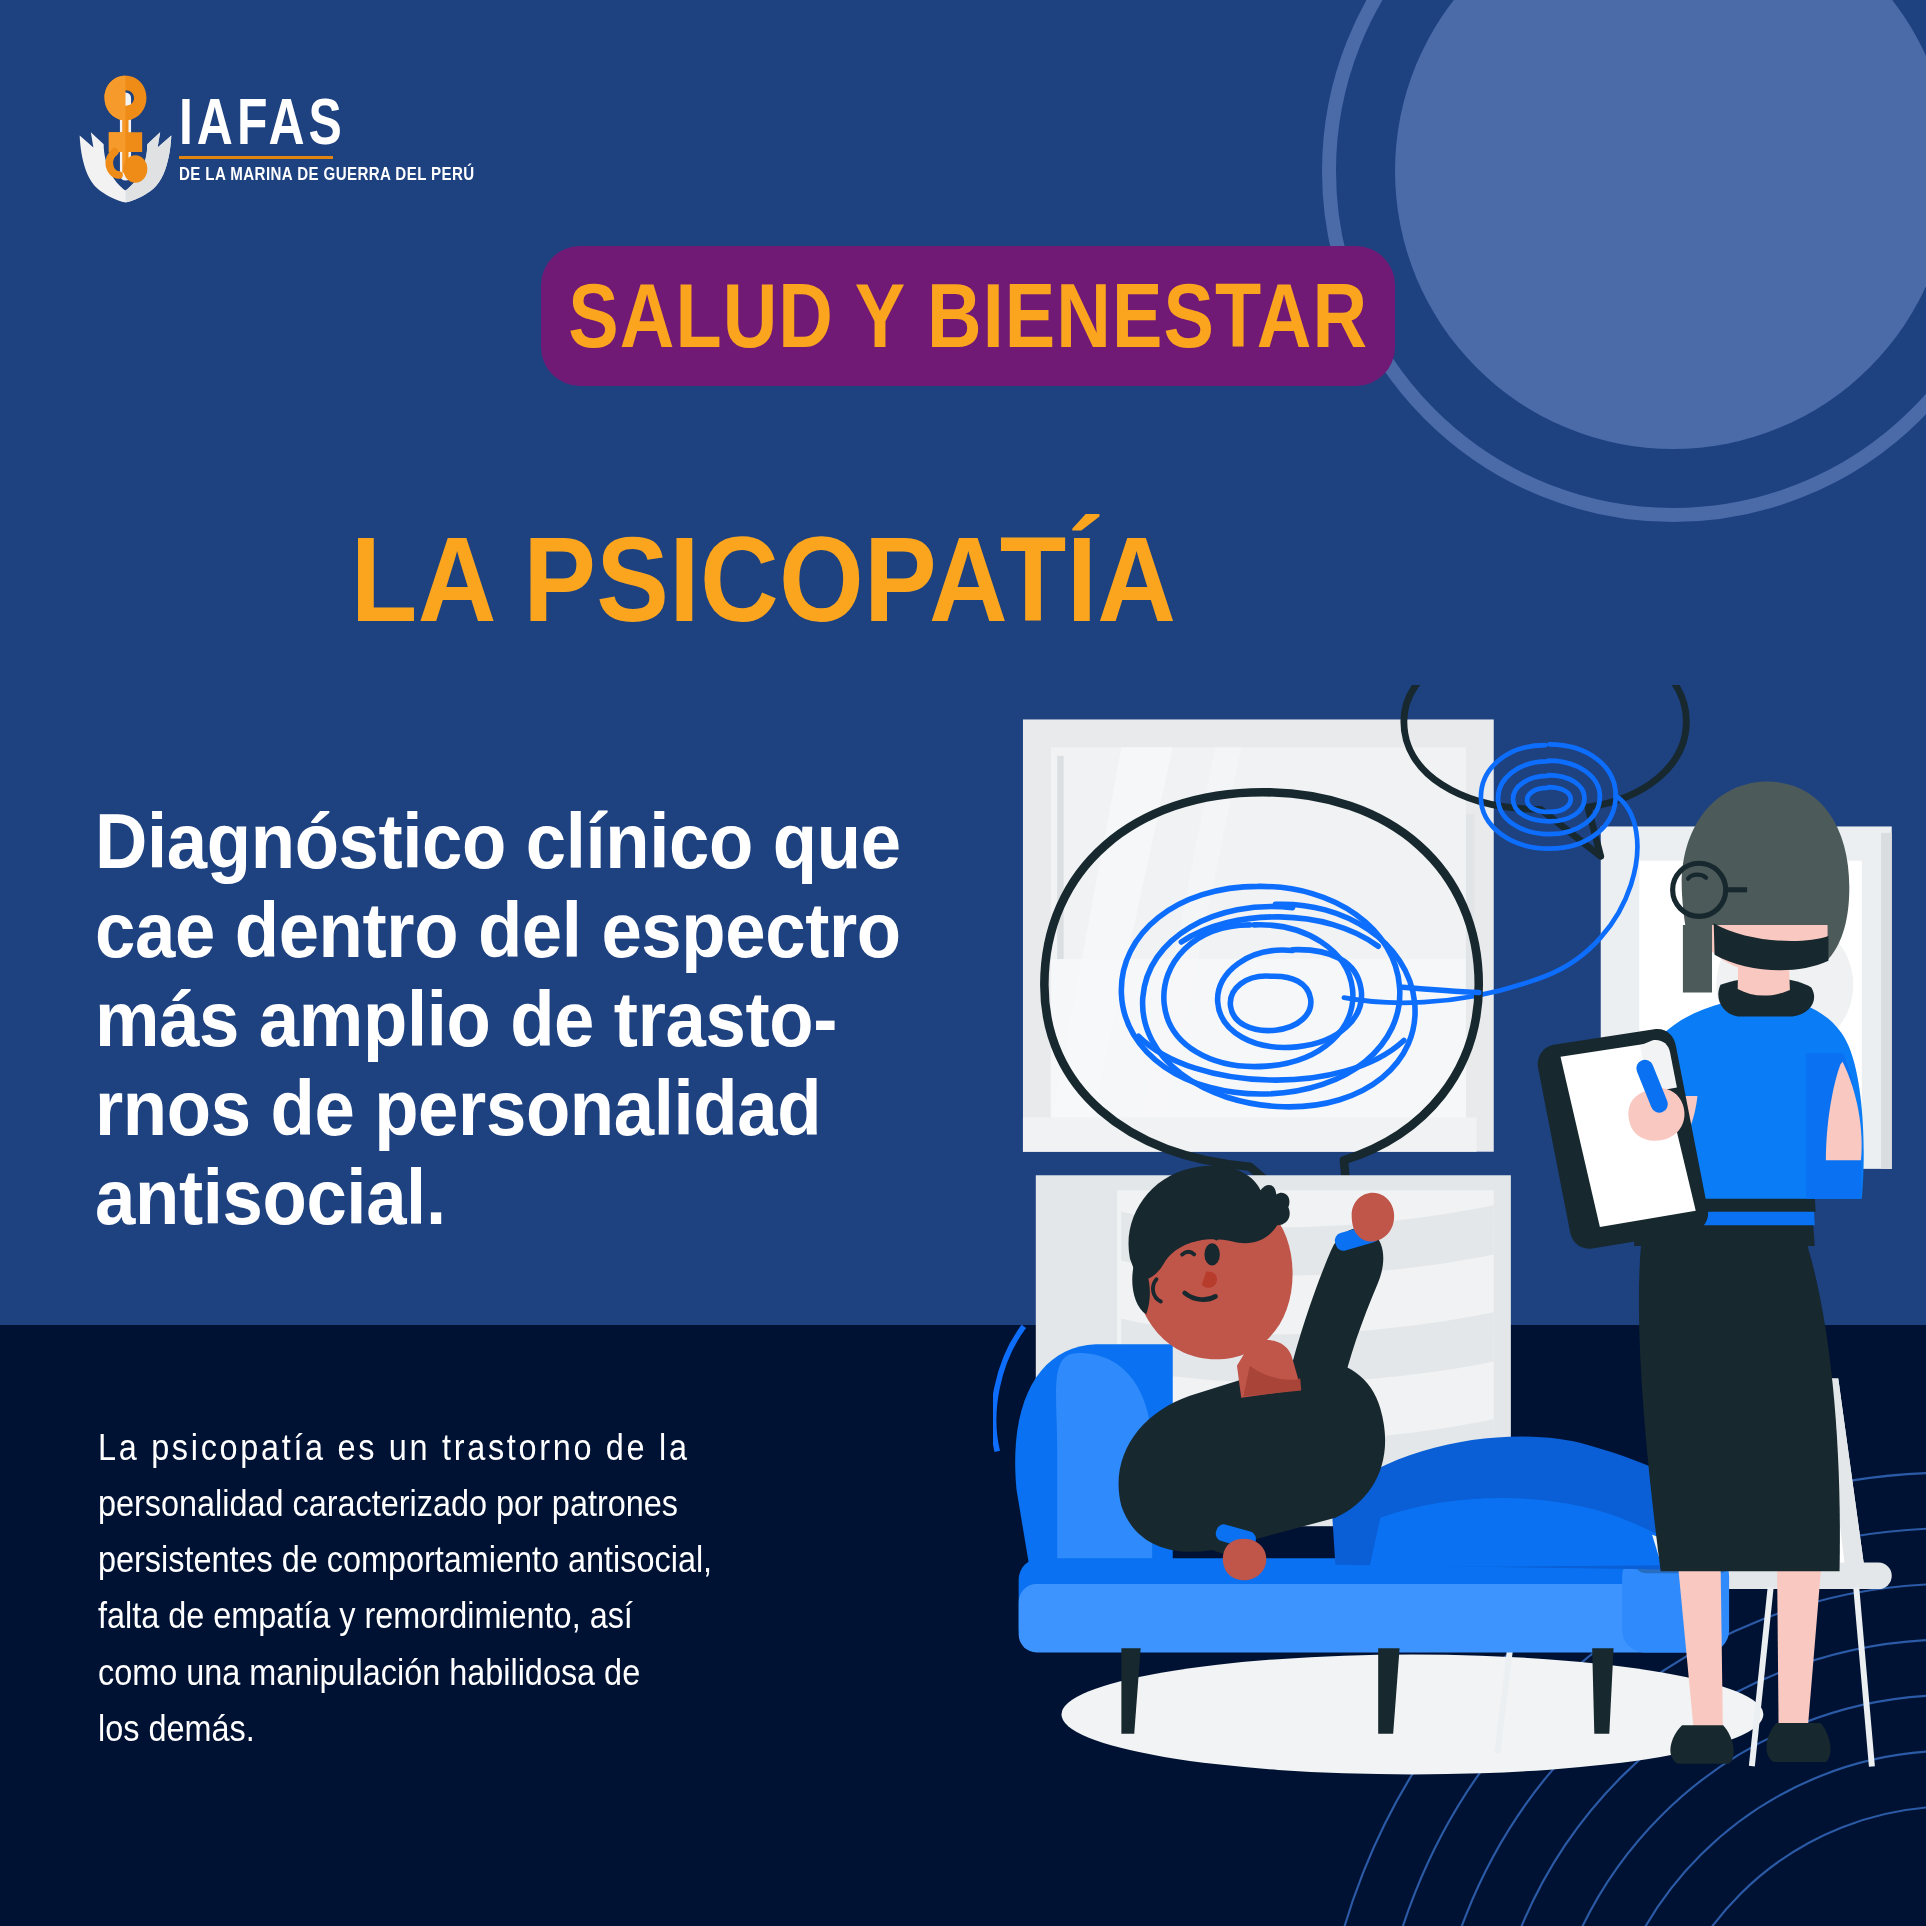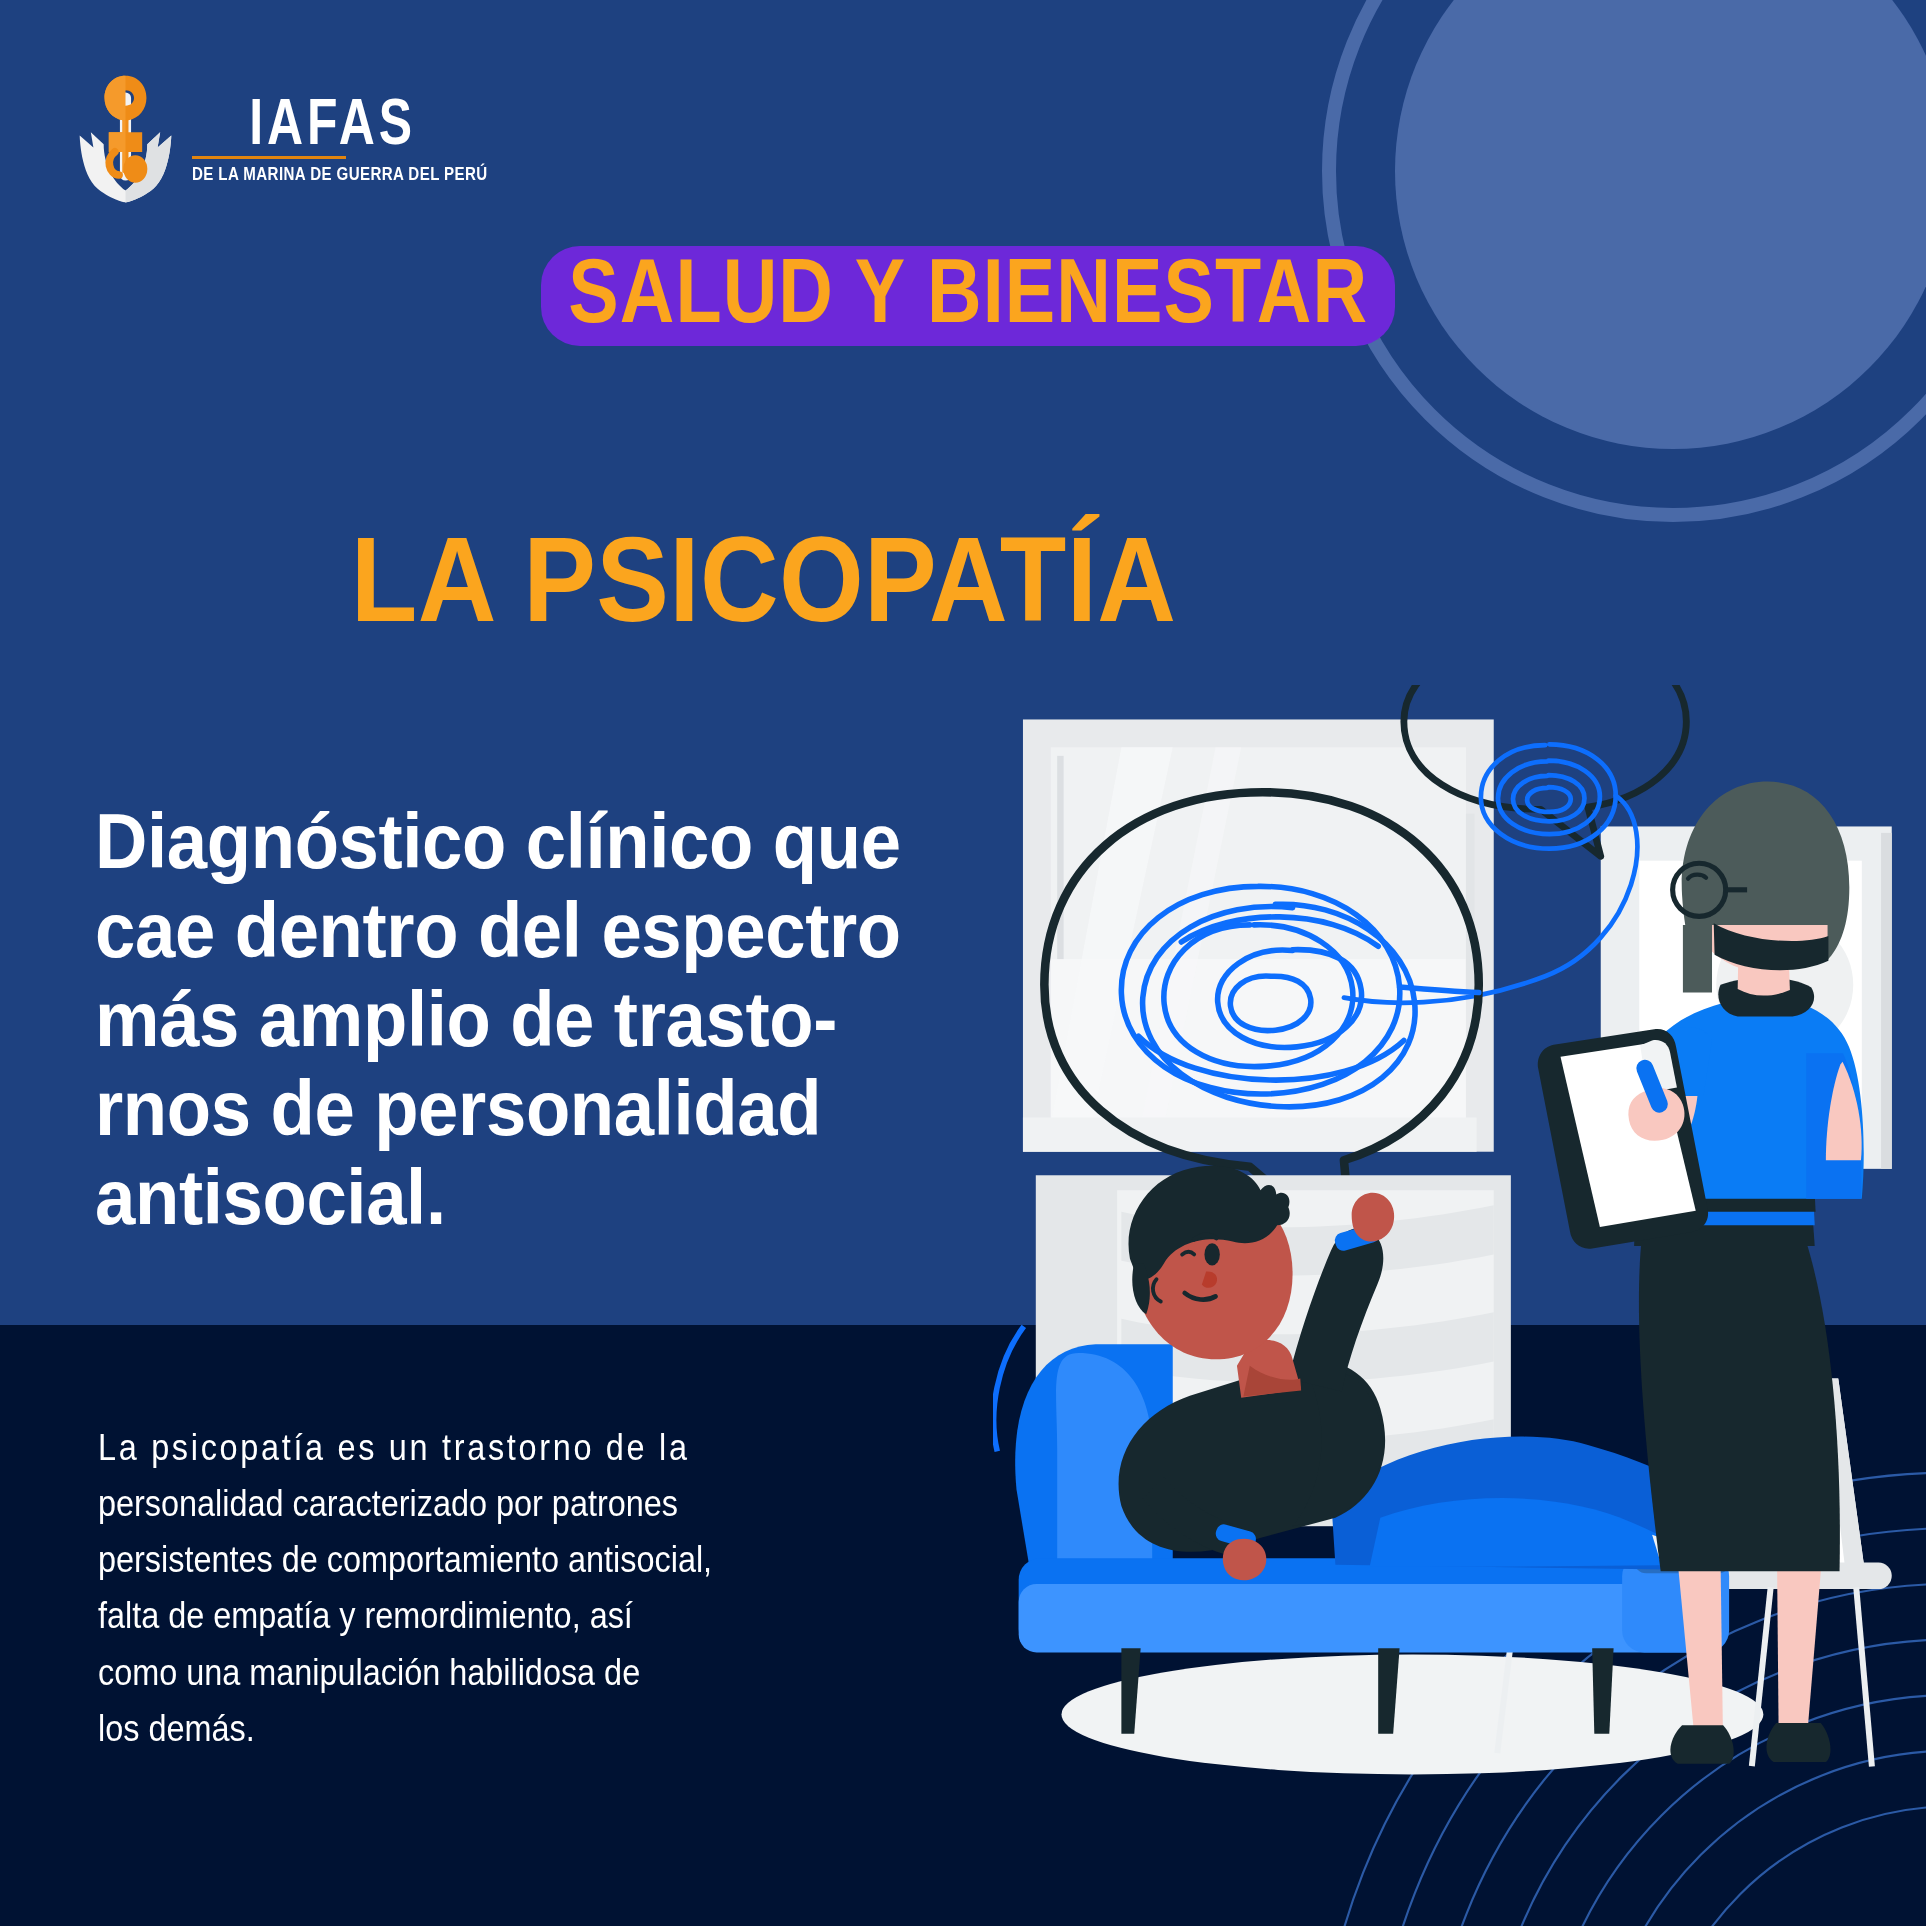--- a/index.html
+++ b/index.html
@@ -28,39 +28,39 @@
     position:absolute;left:73px;top:73px;width:556px;height:556px;border-radius:50%;
     background:#4a6aa8;
   }
 
   
   .deco-arcs{position:absolute;right:-26px;bottom:-180px;width:642px;height:642px;pointer-events:none;}
 
   
   .logo{position:absolute;left:72px;top:68px;display:flex;align-items:flex-start;}
   .logo-mark{position:relative;width:107px;height:137px;flex:0 0 auto;}
-  .logo-text{margin-left:13px;padding-top:26.5px;text-align:center;}
+  .logo-text{padding-top:26.5px;}
   .logo-word{
     font-family:"Liberation Sans", sans-serif;
     font-weight:700;color:#ffffff;font-size:64px;line-height:.86;
     letter-spacing:5.1px;transform:scaleX(.78);transform-origin:left center;
   }
   .logo-rule{width:154px;height:3.9px;background:#e2850f;margin-top:6px;}
   .logo-sub{
     font-family:"Liberation Sans", sans-serif;
     font-weight:700;color:#ffffff;font-size:18.4px;line-height:1;
     letter-spacing:0.5px;margin-top:5.1px;transform:scaleX(.82);transform-origin:left center;
     white-space:nowrap;
   }
 
   
   .pill{
-    position:absolute;left:541px;top:246px;width:854px;height:100px;
-    background:#6d28d9;border-radius:39px;
-    display:flex;justify-content:center;
+    position:absolute;left:541px;top:246px;width:854px;height:140px;
+    background:#701a75;border-radius:39px;
+    display:flex;align-items:center;justify-content:center;
   }
   .pill-label{
     font-family:"Liberation Sans", sans-serif;
     font-weight:700;color:#fba51e;font-size:90px;line-height:1;
     letter-spacing:1.3px;transform:scaleX(.84);transform-origin:center center;
     white-space:nowrap;
   }
 
   
   .title{

